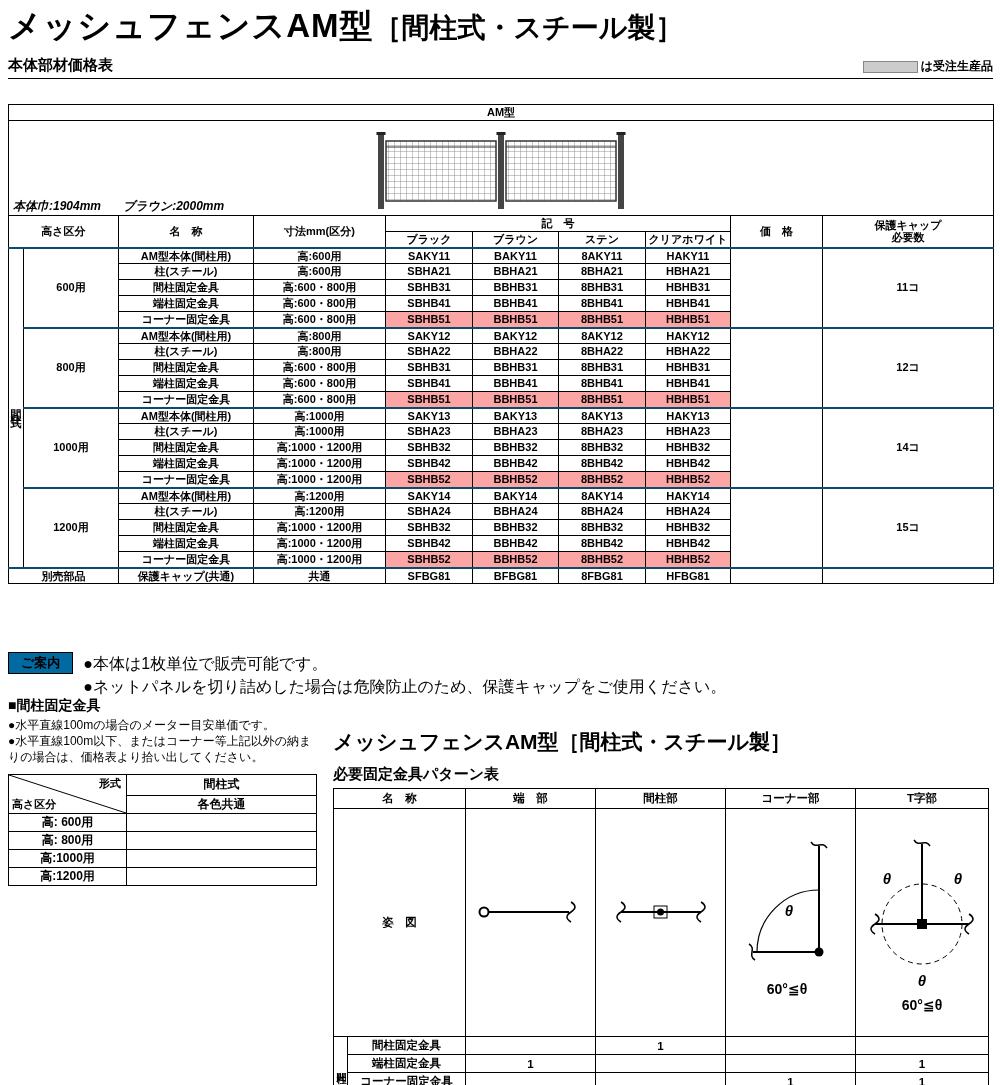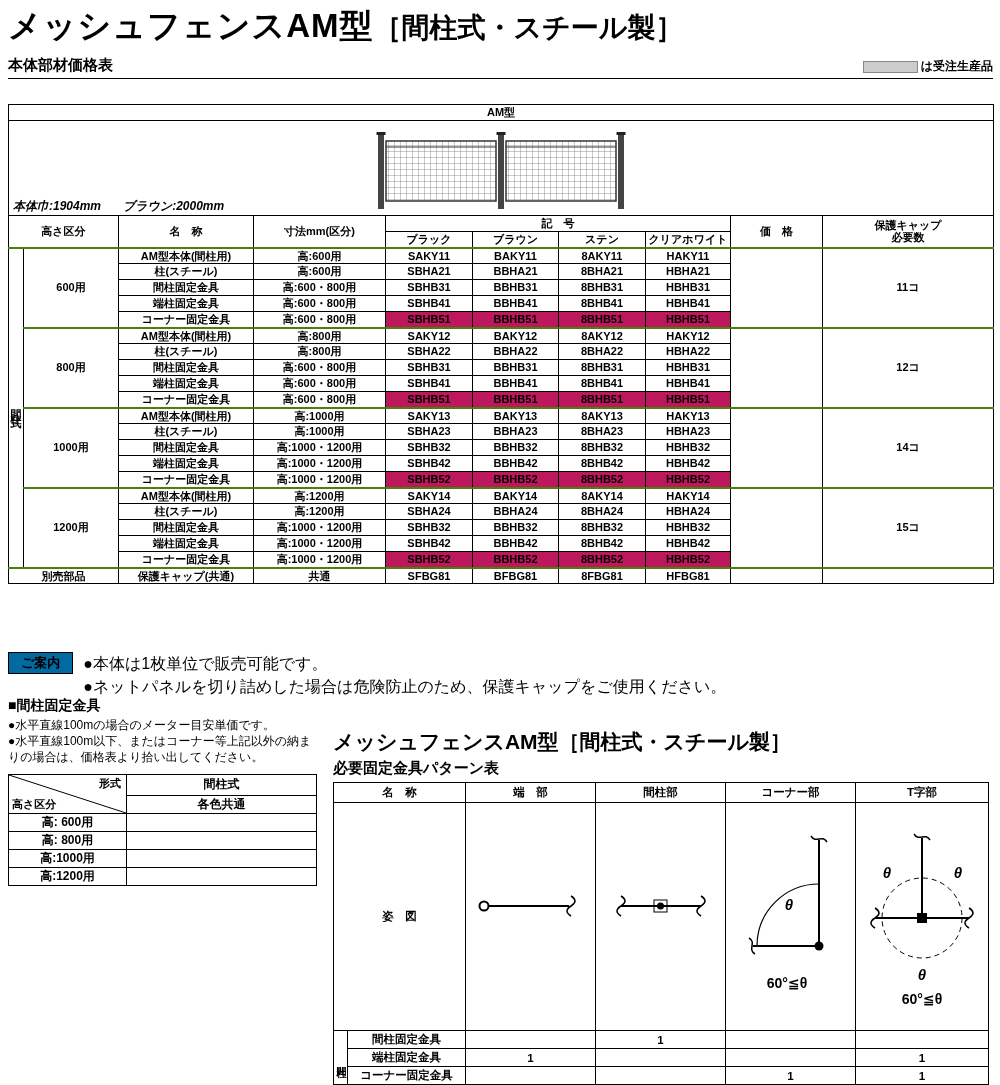--- a/index.html
+++ b/index.html
@@ -31,23 +31,23 @@
   .fence-note { position:absolute; left:4px; bottom:2px; font-size:12px; text-align:left; }
   .fence-note span { margin-right:22px;font-style:italic; }
   td.h1 { height:20px; font-size:11px; }
   td.h2 { height:20px; font-size:11px; }
   td.cap-header { font-size:11px; line-height:1.2; }
   td.side-cell { width:15px; padding:0; }
   .vtext { writing-mode:vertical-rl; text-orientation:upright; font-size:11px;
     font-weight:bold; letter-spacing:4px; display:inline-block; }
   .vtext.small { font-size:10px; letter-spacing:2px; }
   td.height-cell { font-size:12px; }
-  td.code-cell.shaded { background:#be185d;text-align:center; }
+  td.code-cell.shaded { background:#fca5a5;text-align:center; }
   td.cap-cell { font-size:12px; }
-  tr.group-start td { border-top:2px solid #4d7c0f; }
+  tr.group-start td { border-top:2px solid #0c4a6e; }
 
   
   .guidance { position:absolute; left:8px; top:652px; display:flex; gap:10px; align-items:flex-start; }
   .g-label { border:1px solid #000; background:#0369a1; padding:1px 12px;
     font-size:13px; font-weight:bold; white-space:nowrap; }
   .g-items { font-size:16px; line-height:1.45; }
 
   
   .meter-block { position:absolute; left:8px; top:697px; width:322px; }
   .meter-title { font-size:14px; font-weight:bold; margin-bottom:2px; }
@@ -60,21 +60,21 @@
   .diag-top { position:absolute; right:5px; top:1px; font-size:11px; }
   .diag-bottom { position:absolute; left:3px; bottom:1px; font-size:11px; }
   td.m-type { height:21px; }
   td.m-sub { height:17px; }
   td.m-h { height:16px; text-align:left; padding-left:6px; font-size:11.5px; }
   td.m-p { height:16px; }
 
   
   .pattern-block { position:absolute; left:333px; top:728px; width:660px; }
   .pattern-title { font-size:21px; font-weight:bold; white-space:nowrap; }
-  .pattern-sub { display:flex; align-items:flex-end; gap:2px; margin-top:3px; margin-bottom:4px; }
+  .pattern-sub { display:flex; align-items:flex-end; gap:2px; margin-top:9px; margin-bottom:4px; }
   .pattern-sub .sub-main { font-size:15px; font-weight:bold; white-space:nowrap; }
   .pattern-sub .sub-note { font-size:10.5px; font-weight:bold; white-space:nowrap; padding-bottom:1px; }
   table.pattern { border-collapse:collapse; table-layout:fixed; width:655px; font-weight:bold; }
   table.pattern td { border:1px solid #000; text-align:center; vertical-align:middle;
     font-size:11.5px; padding:0; overflow:hidden; }
   td.p-head { height:20px; font-size:12.5px; }
   td.fig-label { font-size:13px; }
   td.fig-cell { height:228px; vertical-align:middle; }
   td.p-side { width:14px; }
   td.p-name { height:18px; }

